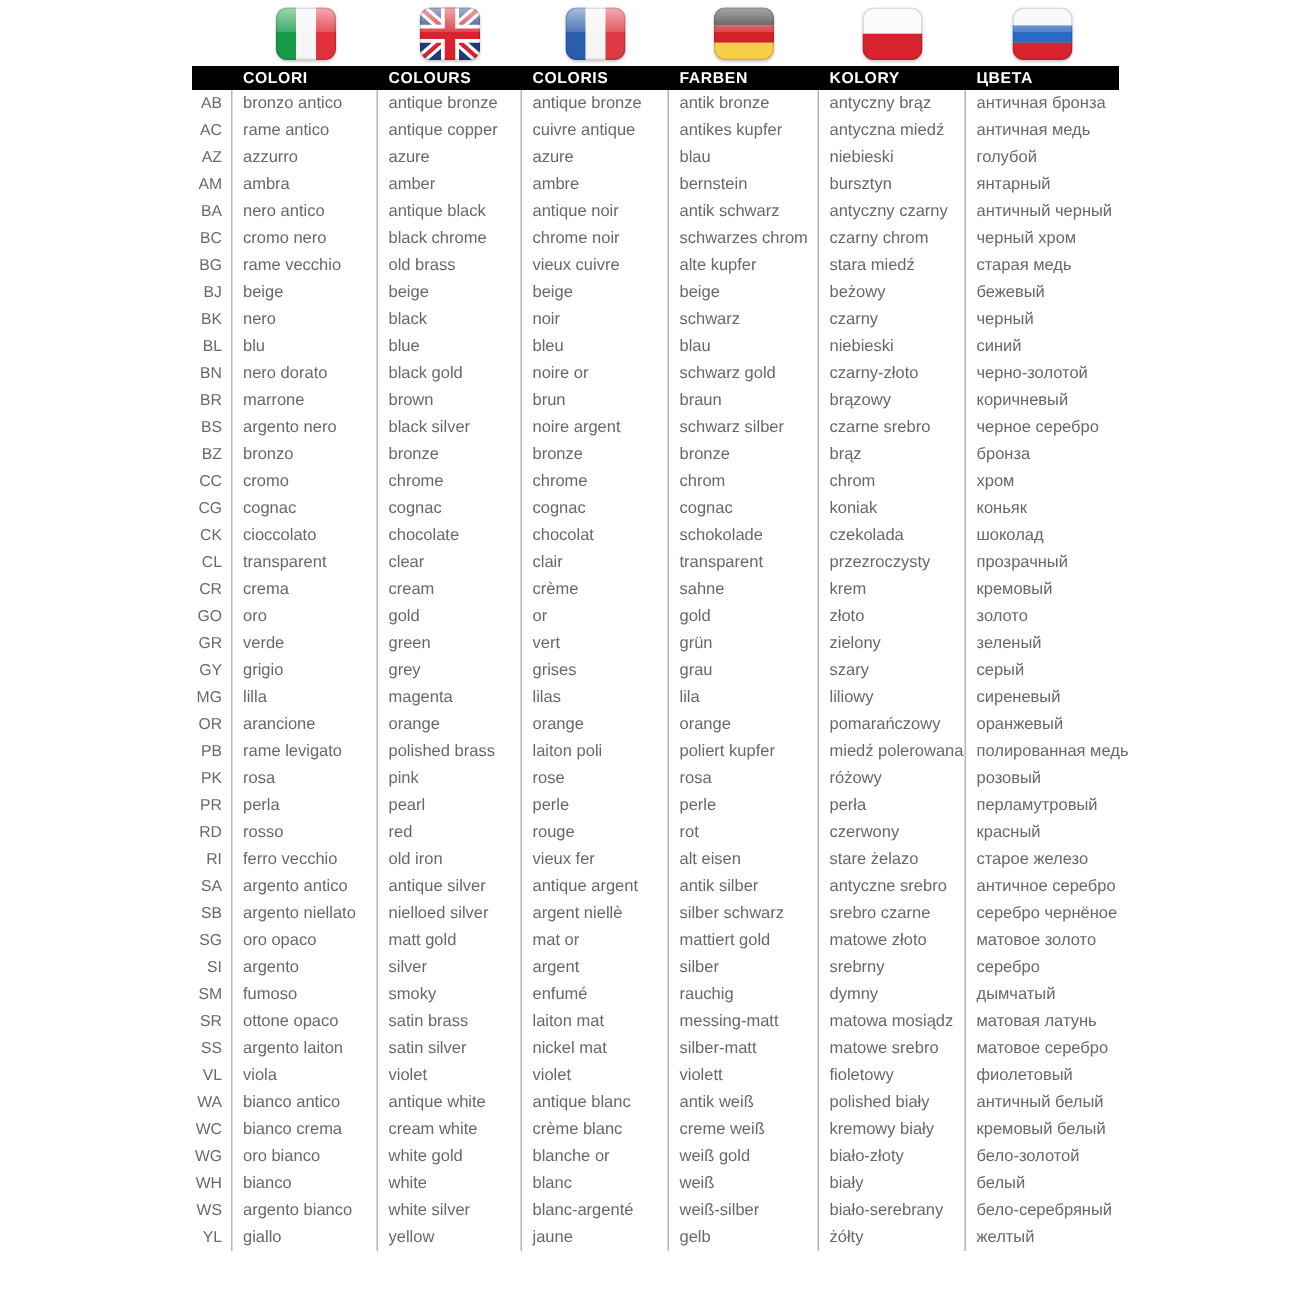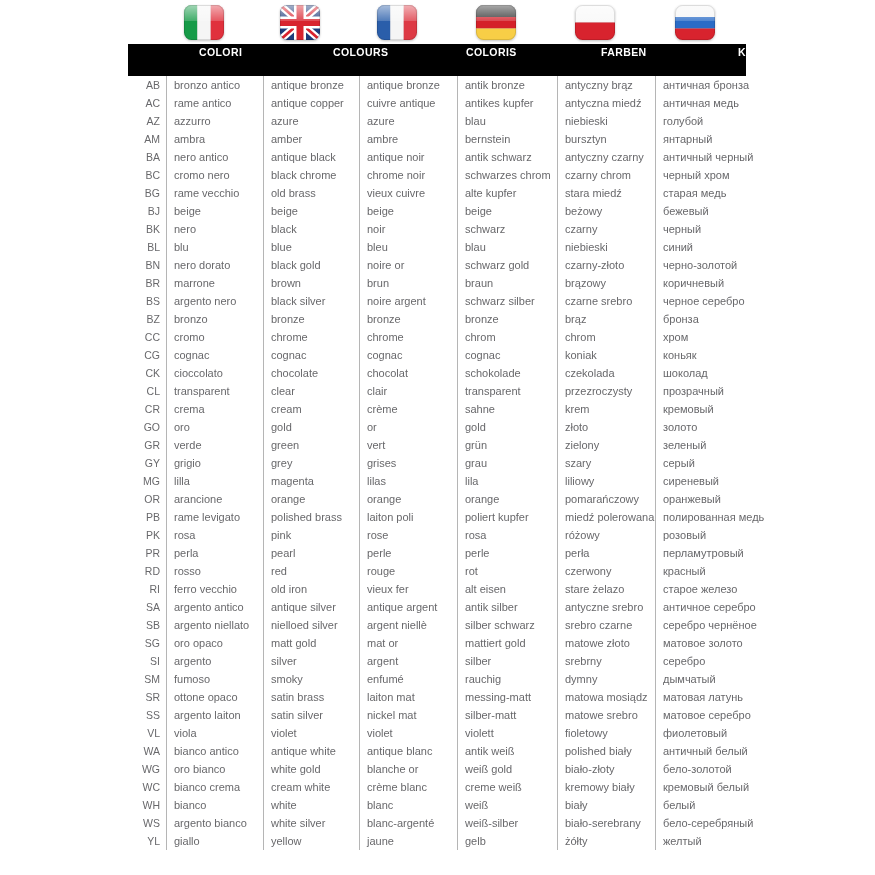--- a/index.html
+++ b/index.html
@@ -12,24 +12,24 @@
   html,body{width:875px;height:875px;background:#ffffff;overflow:hidden;}
   body{font-family:"Liberation Sans","DejaVu Sans",sans-serif;}
   .sheet{position:relative;width:875px;height:875px;background:#fff;}
   .table-wrap{position:absolute;left:128px;top:0;width:618px;}
   .cols{display:grid;grid-template-columns:27px 97px 96px 98px 100px 98px 102px;}
   
   .flags-row{height:44px;align-items:flex-start;padding-top:0;}
   .flag-cell{display:flex;justify-content:center;padding-top:5px;}
   .flag{width:40px;height:35px;display:block;filter:drop-shadow(0 1px 1px rgba(0,0,0,0.25));}
   
-  .head-row{background:var(--header-bg);height:32px;gap:37px;}
+  .head-row{background:var(--header-bg);height:16px;}
   .head-cell{color:var(--header-text);font-size:10.5px;font-weight:bold;line-height:17px;padding-left:7px;letter-spacing:0.4px;white-space:nowrap;}
   
-  .row{height:18px;margin-left:12px;}
+  .row{height:18px;}
   .cell{font-size:11px;line-height:18px;height:18px;color:var(--body-text);padding-left:7px;border-right:1px solid var(--border);white-space:nowrap;}
   .cell.last{border-right:none;}
   .code-cell{text-align:right;padding-left:0;padding-right:6px;font-size:10.5px;}
 </style>
 </head>
 <body>
 
 <div class="sheet">
   <div class="table-wrap">
 
@@ -505,40 +505,40 @@
         <div class="cell code-cell">WA</div>
         <div class="cell">bianco antico</div>
         <div class="cell">antique white</div>
         <div class="cell">antique blanc</div>
         <div class="cell">antik weiß</div>
         <div class="cell">polished biały</div>
         <div class="cell last">античный белый</div>
       </div>
 
       <div class="cols row">
+        <div class="cell code-cell">WC</div>
+        <div class="cell">bianco crema</div>
+        <div class="cell">cream white</div>
+        <div class="cell">crème blanc</div>
+        <div class="cell">creme weiß</div>
+        <div class="cell">kremowy biały</div>
+        <div class="cell last">кремовый белый</div>
+      </div>
+
+      <div class="cols row">
         <div class="cell code-cell">WG</div>
         <div class="cell">oro bianco</div>
         <div class="cell">white gold</div>
         <div class="cell">blanche or</div>
         <div class="cell">weiß gold</div>
         <div class="cell">biało-złoty</div>
         <div class="cell last">бело-золотой</div>
       </div>
 
       <div class="cols row">
-        <div class="cell code-cell">WC</div>
-        <div class="cell">bianco crema</div>
-        <div class="cell">cream white</div>
-        <div class="cell">crème blanc</div>
-        <div class="cell">creme weiß</div>
-        <div class="cell">kremowy biały</div>
-        <div class="cell last">кремовый белый</div>
-      </div>
-
-      <div class="cols row">
         <div class="cell code-cell">WH</div>
         <div class="cell">bianco</div>
         <div class="cell">white</div>
         <div class="cell">blanc</div>
         <div class="cell">weiß</div>
         <div class="cell">biały</div>
         <div class="cell last">белый</div>
       </div>
 
       <div class="cols row">

